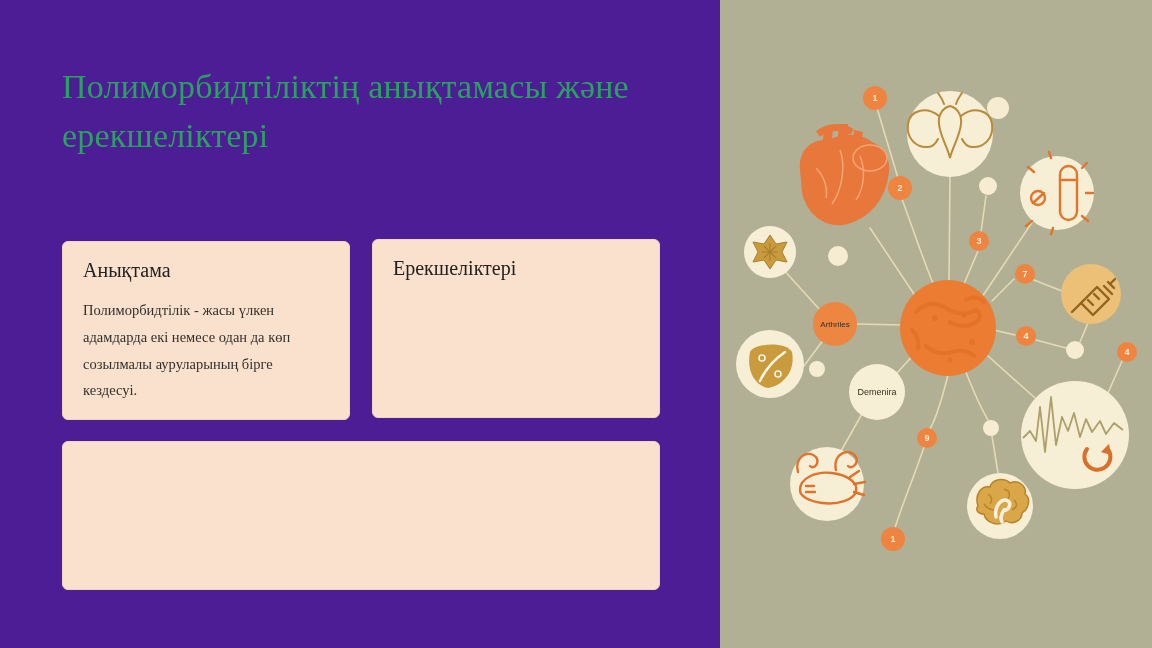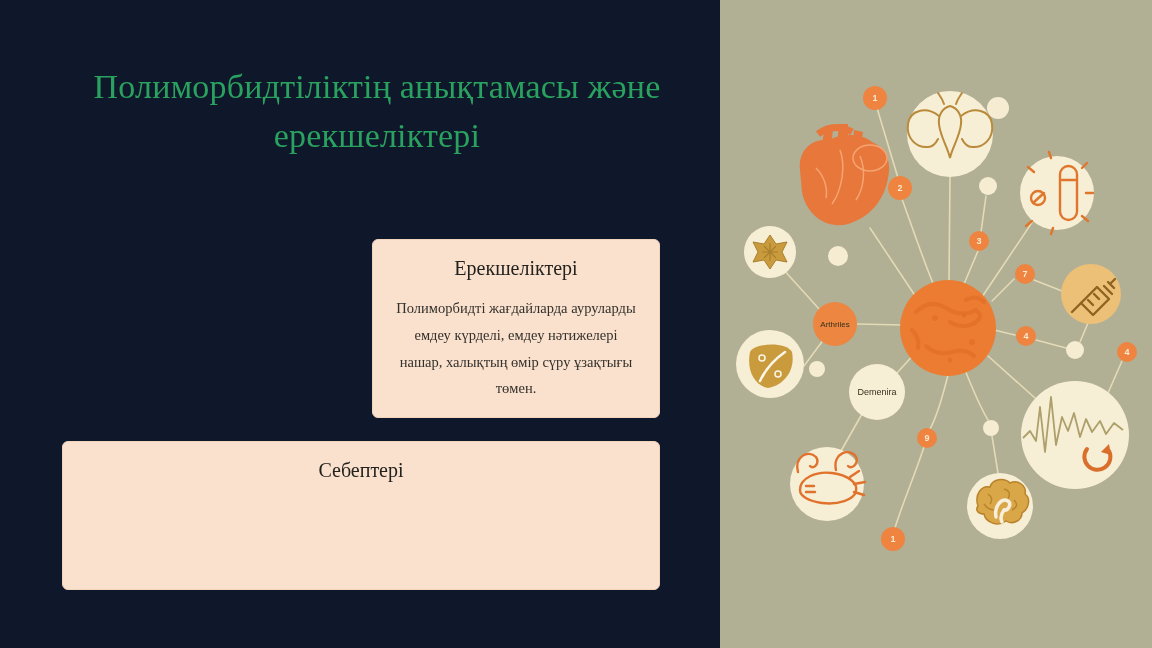--- a/index.html
+++ b/index.html
@@ -7,22 +7,21 @@
   body {
     width: 1152px; height: 648px; overflow: hidden;
     font-family: "Liberation Serif", "DejaVu Serif", serif;
     background: #fcf8f1;
   }
   .slide { position: relative; width: 1152px; height: 648px; }
 
   
   .left-panel {
     position: absolute; left: 0; top: 0; width: 720px; height: 648px;
-    background: #0f172a;
-    text-align: center;
+    background: #4c1d95;
   }
   .page-title {
     position: absolute; left: 62px; top: 62px; width: 630px;
     margin: 0;
     font-size: 34px; font-weight: 400; line-height: 1.45;
     color: #2aa25f; letter-spacing: 0.2px;
   }
   .card {
     position: absolute;
     background: #fae1ce;
@@ -51,28 +50,30 @@
   .node-label { fill: #37311f; }
 </style>
 </head>
 <body>
 
 <div class="slide">
 
   <div class="left-panel">
     <h1 class="page-title">Полиморбидтіліктің анықтамасы және ерекшеліктері</h1>
 
+    <div class="card card-definition">
+      <h2>Анықтама</h2>
+      <p>Полиморбидтілік - жасы үлкен адамдарда екі немесе одан да көп созылмалы ауруларының бірге кездесуі.</p>
+    </div>
 
     <div class="card card-features">
       <h2>Ерекшеліктері</h2>
-      <p>Полиморбидті жағдайларда ауруларды емдеу күрделі, емдеу нәтижелері нашар, халықтың өмір сүру ұзақтығы төмен.</p>
     </div>
 
     <div class="card card-causes">
-      <h2>Себептері</h2>
     </div>
   </div>
 
   <div class="right-panel">
     <svg viewBox="0 0 432 648" width="432" height="648">
       <rect x="0" y="0" width="432" height="648" fill="#b1af94"></rect>
 
       <g stroke="#e4dab6" stroke-width="1.6" fill="none" stroke-linecap="round">
         <path d="M157,108 L178,178"></path>
         <path d="M182,199 C195,235 205,265 215,288"></path>

